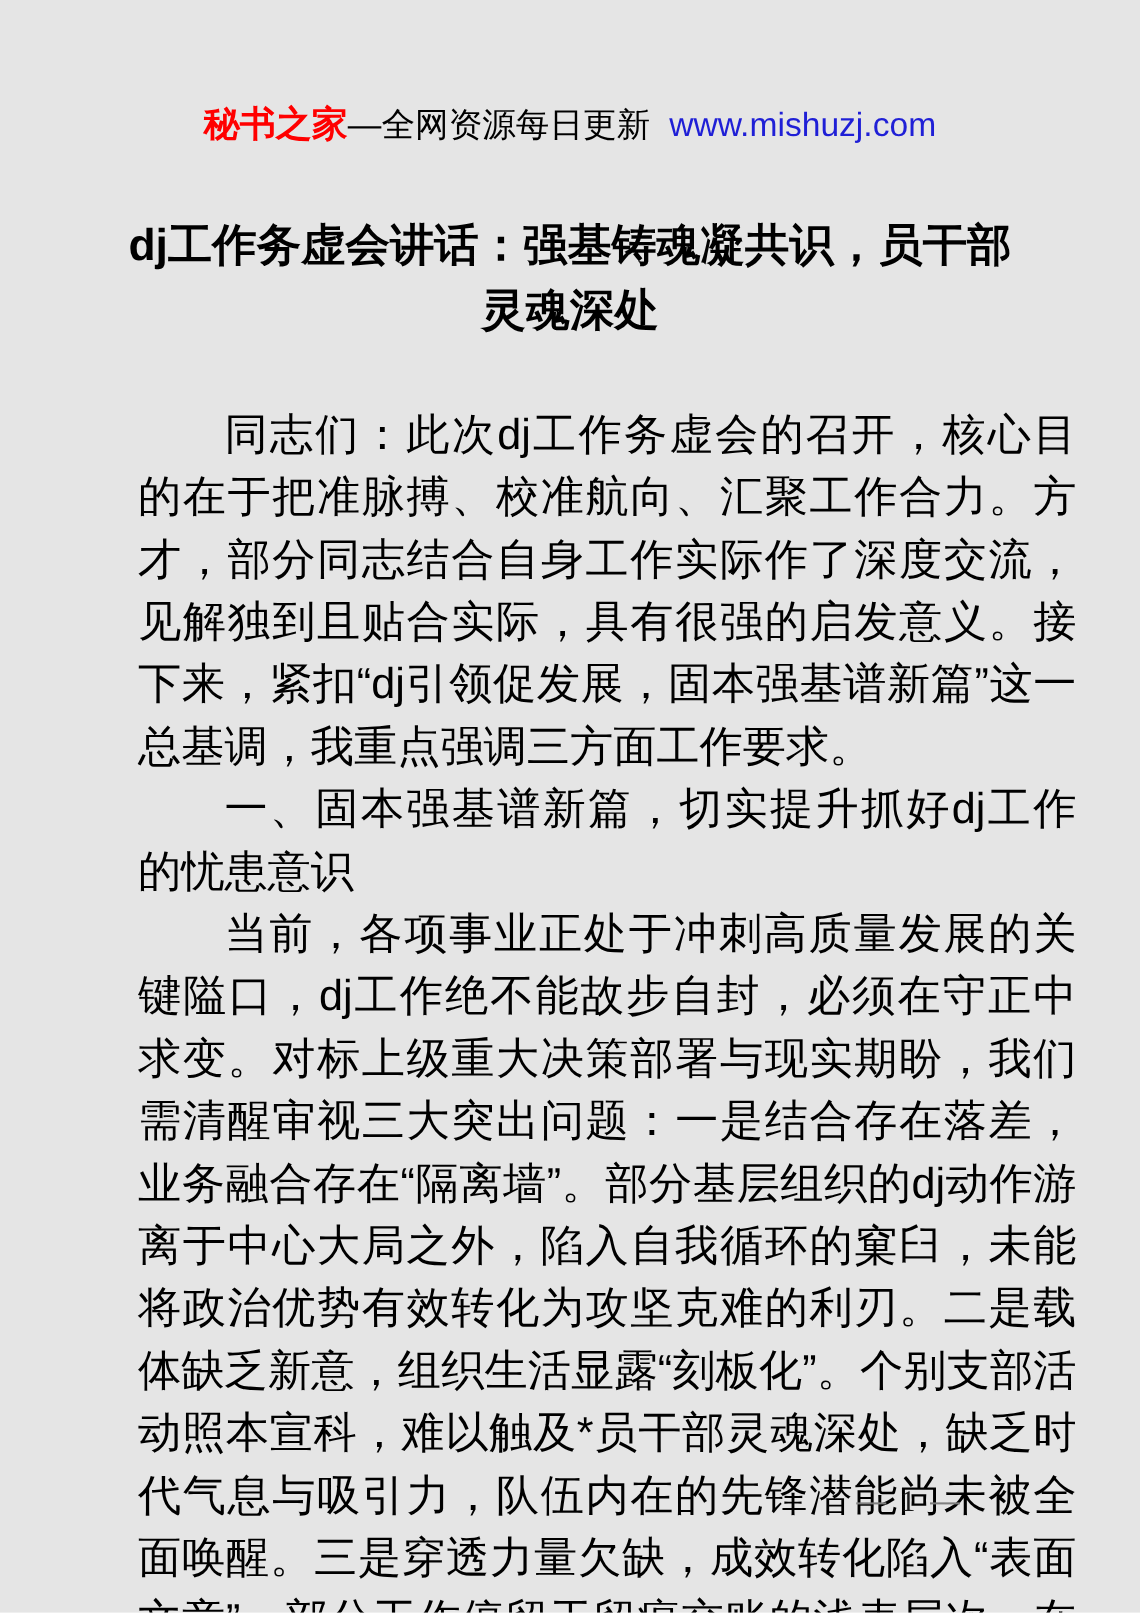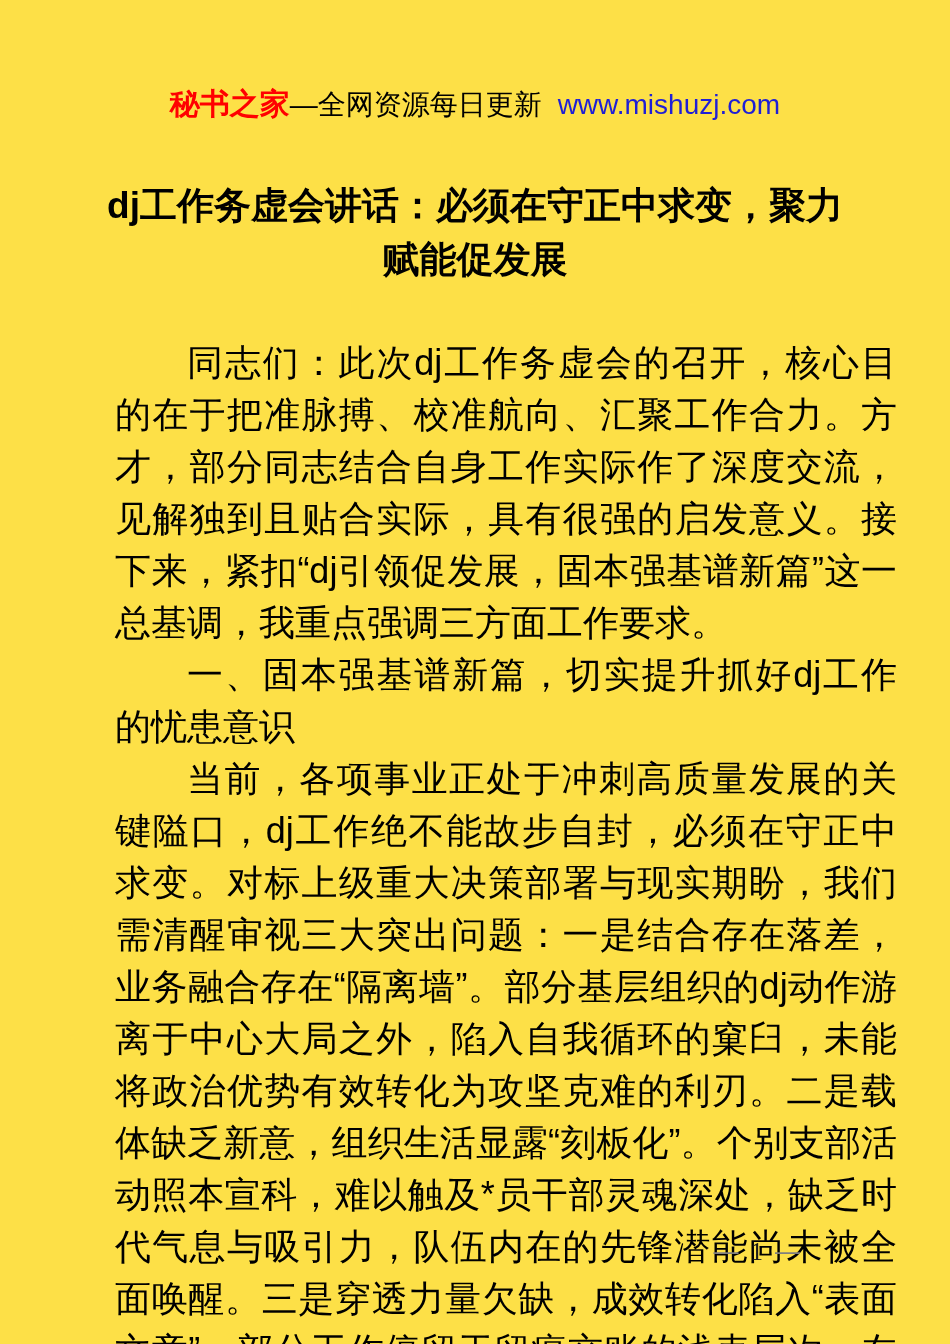--- a/index.html
+++ b/index.html
@@ -5,21 +5,21 @@
   html, body {
     margin: 0;
     padding: 0;
     background: #ffffff;
   }
   .page {
     position: relative;
     width: 950px;
     height: 1344px;
     margin: 0 auto;
-    background: #fde047;
+    background: #e5e5e5;
     overflow: hidden;
     font-family: "Liberation Sans", sans-serif;
     color: #000000;
   }
   
   .site-header {
     padding-top: 86px;
     text-align: center;
     font-size: 28px;
     line-height: 36px;
@@ -83,21 +83,21 @@
 </head>
 <body>
 
 <div class="page">
 
   <div class="site-header">
     <span class="site-name">秘书之家</span><span class="site-tagline">—全网资源每日更新</span>
     <span class="site-url">www.mishuzj.com</span>
   </div>
 
-  <h1 class="doc-title">dj工作务虚会讲话：必须在守正中求变，聚力赋能促发展</h1>
+  <h1 class="doc-title">dj工作务虚会讲话：强基铸魂凝共识，员干部灵魂深处</h1>
 
   <div class="doc-body">
     <p><span>同志们：此次dj工作务虚会的召开，核心目的在于把准脉搏、校准航向、汇聚工作合力。方才，部分同志结合自身工作实际作了深度交流，见解独到且贴合实际，具有很强的启发意义。接下来，紧扣“dj引领促发展，固本强基谱新篇”这一总基调，我重点强调三方面工作要求。</span></p>
     <p><span>一、固本强基谱新篇，切实提升抓好dj工作的忧患意识</span></p>
     <p><span>当前，各项事业正处于冲刺高质量发展的关键隘口，dj工作绝不能故步自封，必须在守正中求变。对标上级重大决策部署与现实期盼，我们需清醒审视三大突出问题：</span><span class="seg-bold">一是</span><span>结合存在落差，业务融合存在“隔离墙”。部分基层组织的dj动作游离于中心大局之外，陷入自我循环的窠臼，未能将政治优势有效转化为攻坚克难的利刃。</span><span class="seg-bold">二是</span><span>载体缺乏新意，组织生活显露“刻板化”。个别支部活动照本宣科，难以触及*员干部灵魂深处，缺乏时代气息与吸引力，队伍内在的先锋潜能尚未被全面唤醒。</span><span class="seg-bold">三是</span><span>穿透力量欠缺，成效转化陷入“表面文章”。部分工作停留于留痕交账的浅表层次，在破解裉节问题、推动发展破局方面缺乏硬核支撑，战斗堡垒的先锋阵地作用亟待强化。</span></p>
   </div>
 
   <div class="page-footer">
     <span class="dash">—</span><span class="page-num">1</span><span class="dash">—</span>
   </div>

